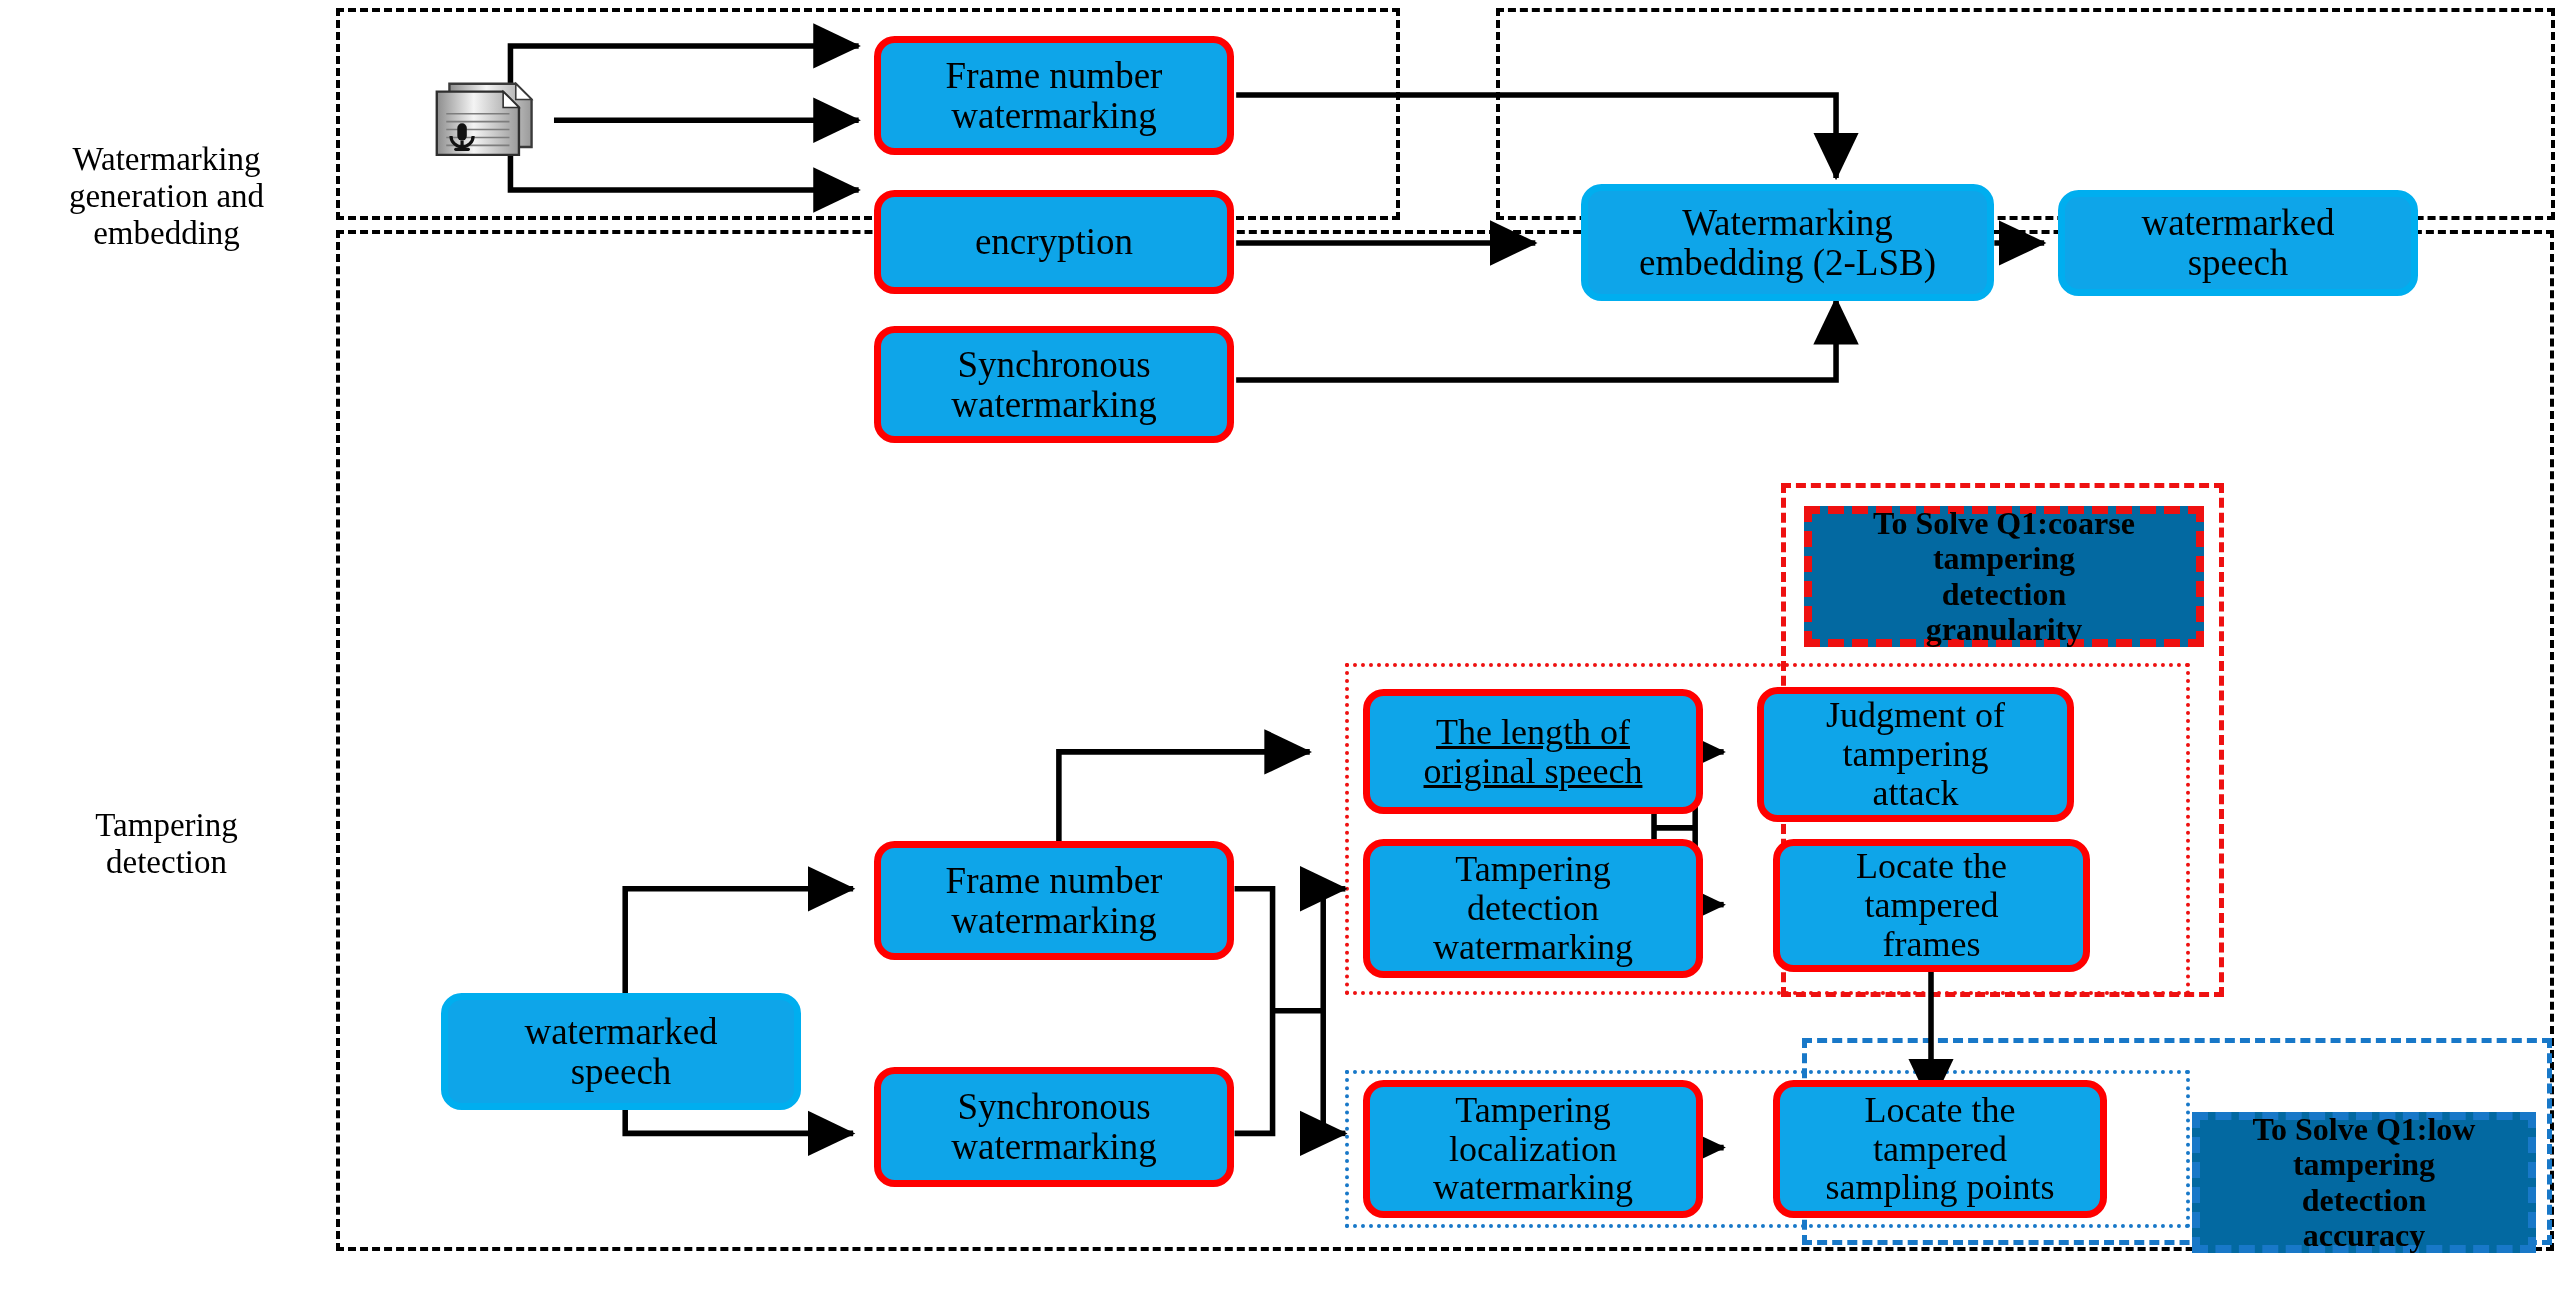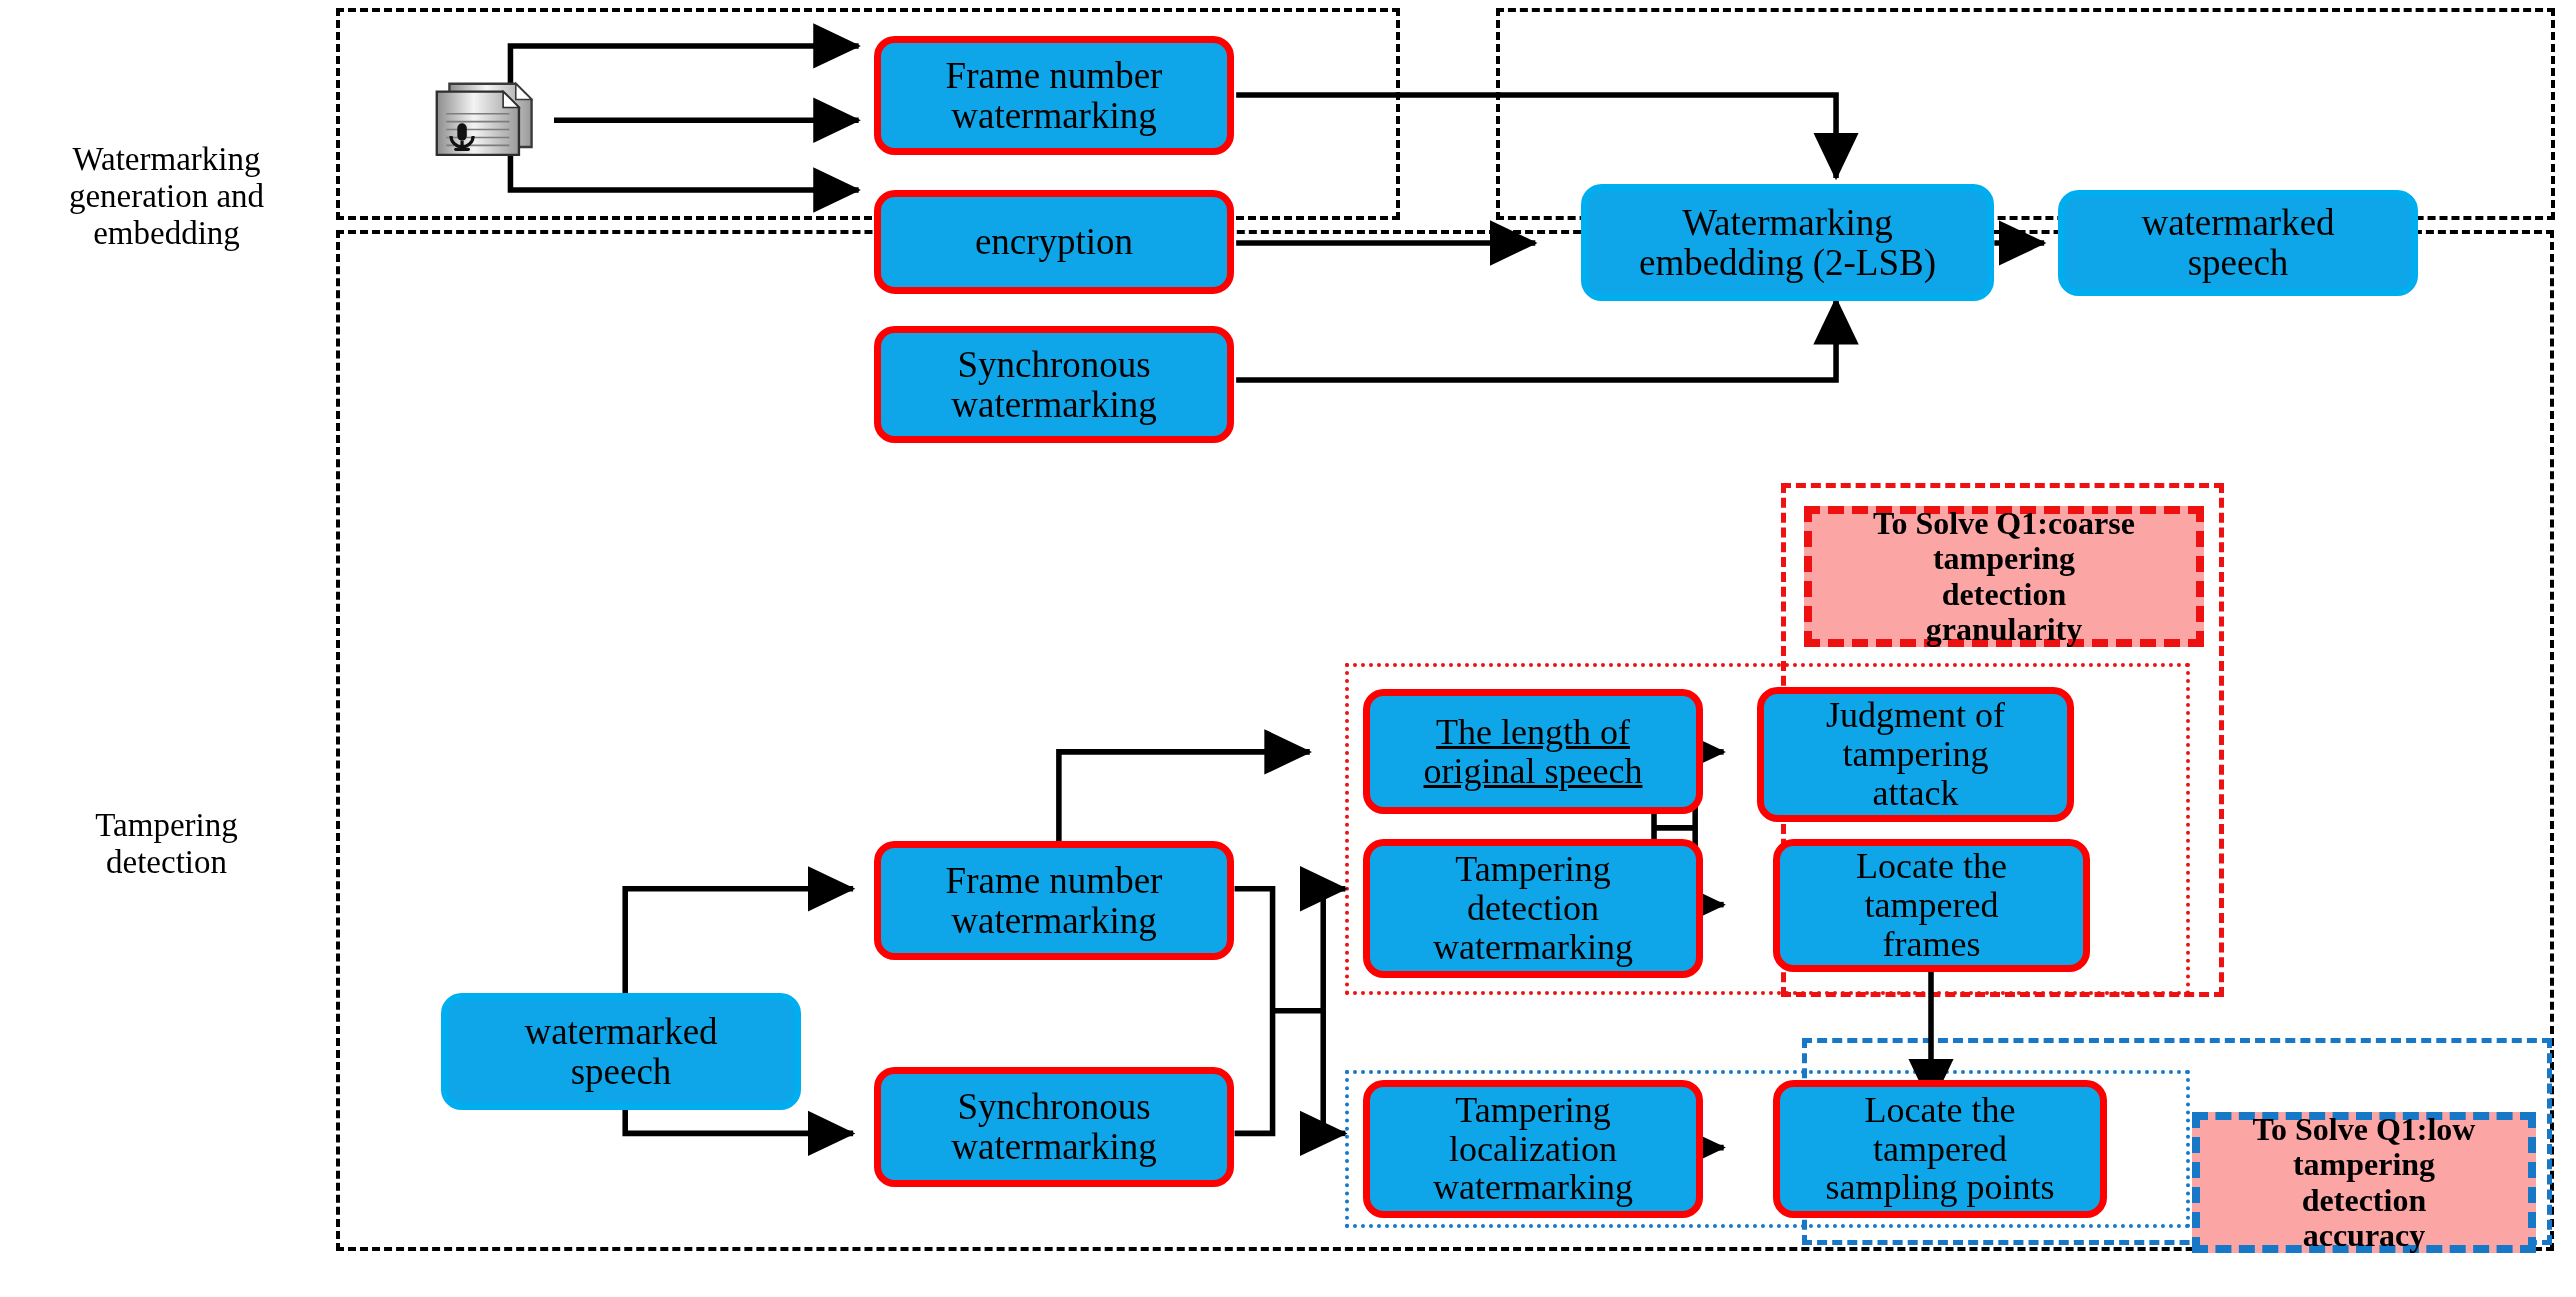--- a/index.html
+++ b/index.html
@@ -16,21 +16,21 @@
   .nodebox{
     position:absolute;box-sizing:border-box;background:#0ea5e9;
     display:flex;align-items:center;justify-content:center;text-align:center;
     font-family:"Liberation Serif",serif;color:#000;line-height:1.08;
     white-space:pre-line;
   }
   .red-node{border:7.1px solid #FF0000;border-radius:20.6px;}
   .blue-node{border:7.1px solid #00AEEF;border-radius:20.6px;}
 
   .annot{
-    position:absolute;box-sizing:border-box;background:#fca5a5;
+    position:absolute;box-sizing:border-box;background:#0369a1;
     display:flex;align-items:center;justify-content:center;text-align:center;
     font-family:"Liberation Serif",serif;font-weight:bold;color:#000;
     line-height:1.1;white-space:pre-line;
   }
   .annot-red{border:8.7px dashed #EE1111;}
   .annot-blue{border:8.7px dashed #1878C8;}
 
   .grouping{position:absolute;box-sizing:border-box;background:transparent;pointer-events:none;}
   .grp-outer{border:4px dashed #000;}
   .grp-red-dash{border:5.5px dashed #EE1111;}
@@ -136,21 +136,21 @@
   <div class="side-label" style="left:8px;top:141px;width:317px;">Watermarking
 generation and
 embedding</div>
 
   <div class="side-label" style="left:8px;top:807px;width:317px;">Tampering
 detection</div>
 
   <div class="nodebox red-node" style="left:874px;top:36px;width:360px;height:119px;font-size:37px;">Frame number
 watermarking</div>
 
-  <div class="nodebox red-node" style="left:874px;top:190px;width:360px;height:104px;font-size:37px;border-radius:21px;">encryption</div>
+  <div class="nodebox red-node" style="left:874px;top:190px;width:360px;height:104px;font-size:37px;">encryption</div>
 
   <div class="nodebox red-node" style="left:874px;top:326px;width:360px;height:117px;font-size:37px;">Synchronous
 watermarking</div>
 
   <div class="nodebox blue-node" style="left:1581px;top:184px;width:413px;height:117px;font-size:37px;">Watermarking
 embedding (2-LSB)</div>
 
   <div class="nodebox blue-node" style="left:2058px;top:190px;width:360px;height:106px;font-size:37px;">watermarked
 speech</div>
 

